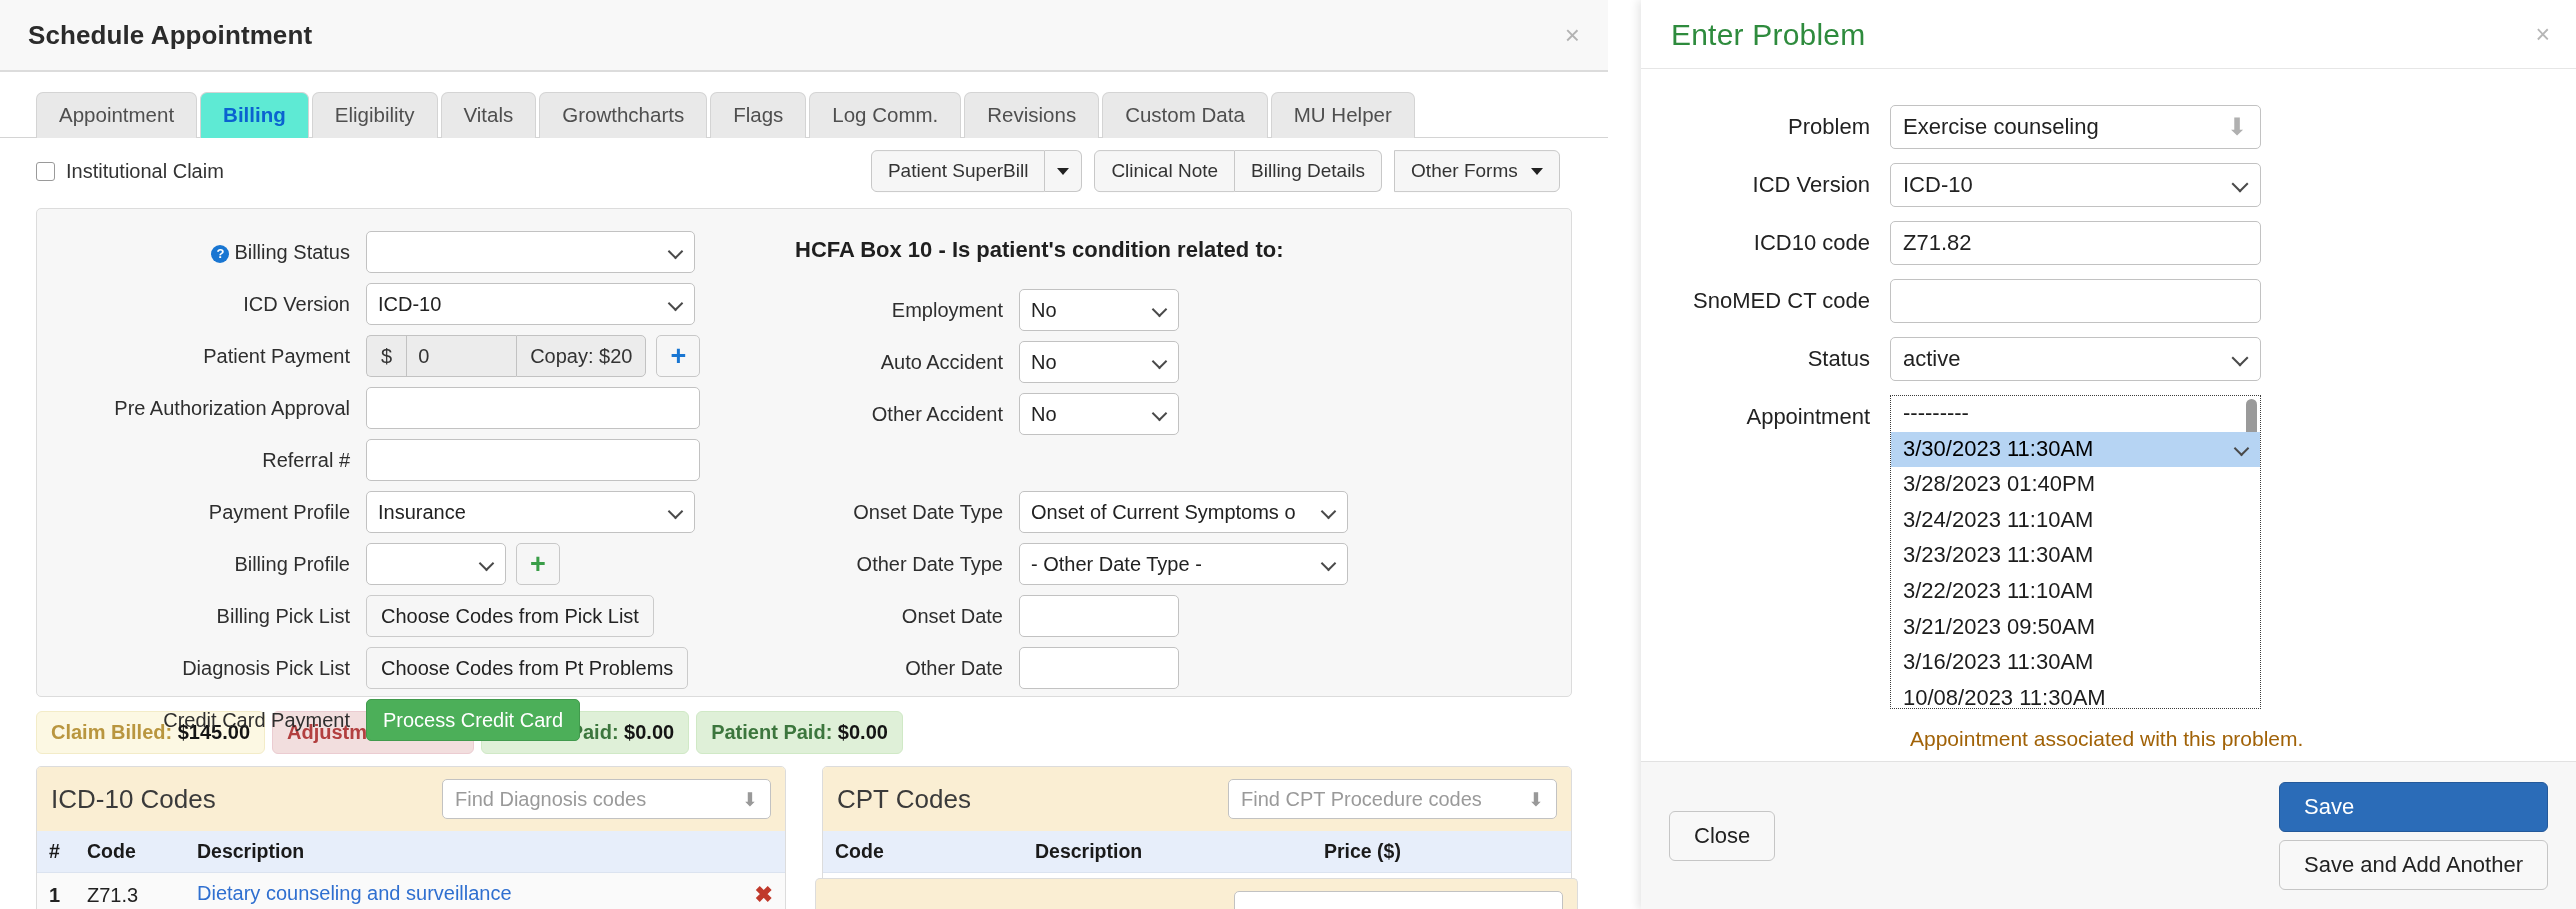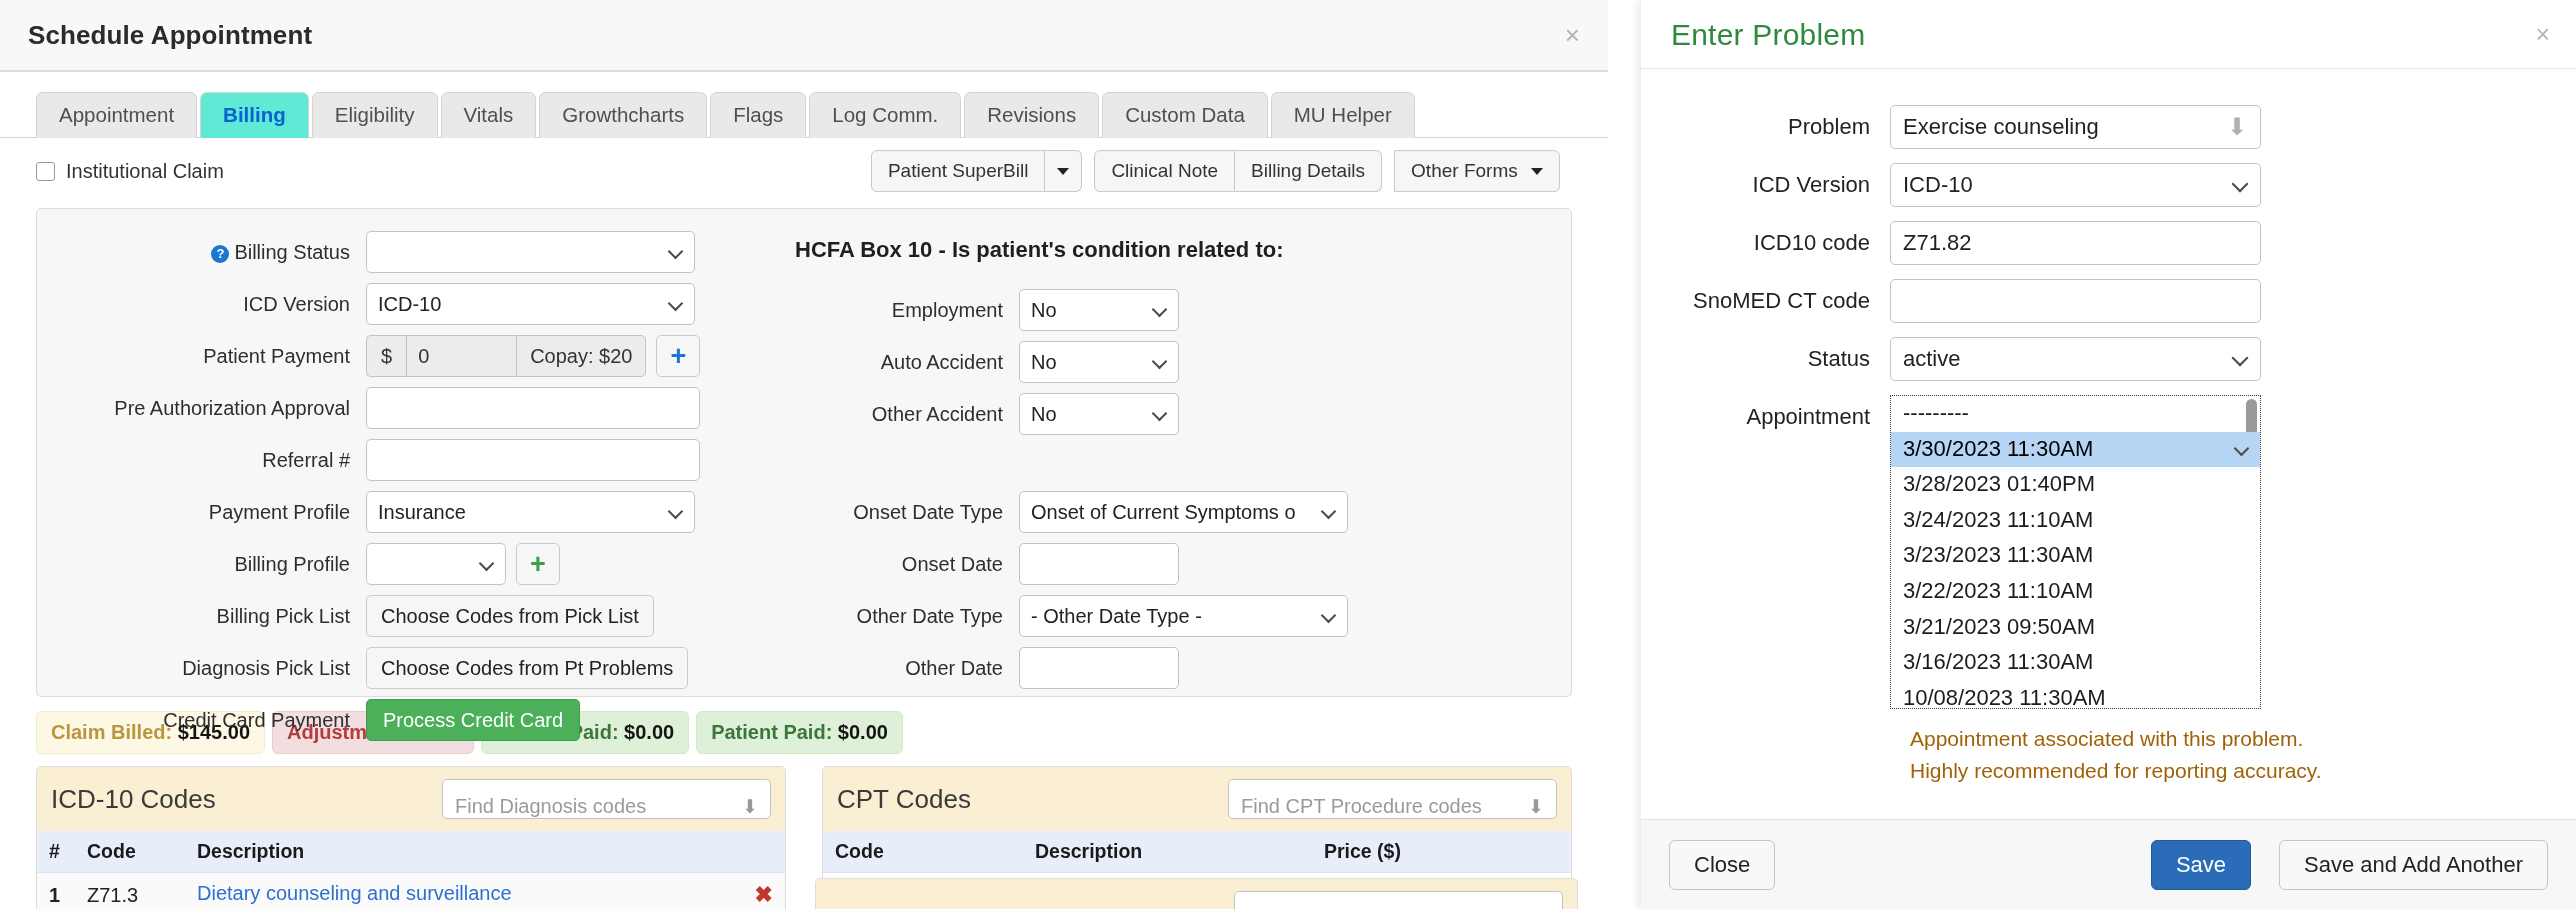--- a/index.html
+++ b/index.html
@@ -194,21 +194,21 @@
   .codebox { border: 1px solid #dcdcdc; border-radius: 5px 5px 0 0; overflow: hidden; background:#fff; }
   .codebox.icd { width: 763px; }
   .codebox.cpt { width: 763px; }
   .code-head {
     background: #faeed3; padding: 12px 14px;
     display: flex; align-items: center; justify-content: space-between;
   }
   .code-head-title { font-size: 26px; color: #3a3a3a; }
   .finder {
     background: #fff; border: 1px solid #c2c2c2; border-radius: 5px;
-    width: 329px; height: 40px; display:flex; align-items:flex-end;
+    width: 329px; height: 40px; display:flex; align-items:center;
     padding: 0 12px; justify-content: space-between;
     font-size: 20px; color: #9a9a9a;
   }
   .arrow-dn { color: #999; font-size: 19px; }
   table.codes { width: 100%; border-collapse: collapse; }
   table.codes th {
     background: #e7eefa; font-size: 19.5px; color: #1a1a1a; font-weight: bold;
     text-align: left; padding: 9px 12px; border-bottom: 1px solid #dbe3f0;
   }
   table.codes td {
@@ -287,21 +287,21 @@
     position: absolute; left: 0; bottom: 0; width: 100%;
     background: #f7f7f7; border-top: 1px solid #e2e2e2;
     padding: 20px 28px; display: flex; align-items: center;
   }
   .pmbtn {
     background: #f8f8f8; border: 1px solid #c6c6c6; border-radius: 6px;
     font-size: 22px; color: #222; padding: 11px 24px; cursor: pointer;
     white-space: nowrap;
   }
   .pmbtn.primary { background: #2b6cb8; border-color: #24599a; color: #fff; }
-  .pm-footer-right { margin-left: auto; display: flex; gap: 28px; }
+  .pm-footer-right { margin-left: auto; display: flex; gap: 8px; flex-direction: column; }
 </style>
 </head>
 <body>
 
 <div id="root">
 
   <div class="sched-window">
 
     <div class="sched-header">
       <div class="sched-title">Schedule Appointment</div>
@@ -423,26 +423,26 @@
           <div class="ctl sel w-160">No</div>
         </div>
 
         <div class="gap-big"></div>
 
         <div class="frow frow-r">
           <div class="flabel">Onset Date Type</div>
           <div class="ctl sel w-330">Onset of Current Symptoms o</div>
         </div>
         <div class="frow frow-r">
+          <div class="flabel">Other Date Type</div>
+          <div class="ctl sel w-330">- Other Date Type -</div>
+        </div>
+        <div class="frow frow-r">
           <div class="flabel">Onset Date</div>
           <div class="ctl w-160"></div>
-        </div>
-        <div class="frow frow-r">
-          <div class="flabel">Other Date Type</div>
-          <div class="ctl sel w-330">- Other Date Type -</div>
         </div>
         <div class="frow frow-r">
           <div class="flabel">Other Date</div>
           <div class="ctl w-160"></div>
         </div>
       </div>
     </div>
 
     <div class="badges">
       <div class="badge badge-billed">

